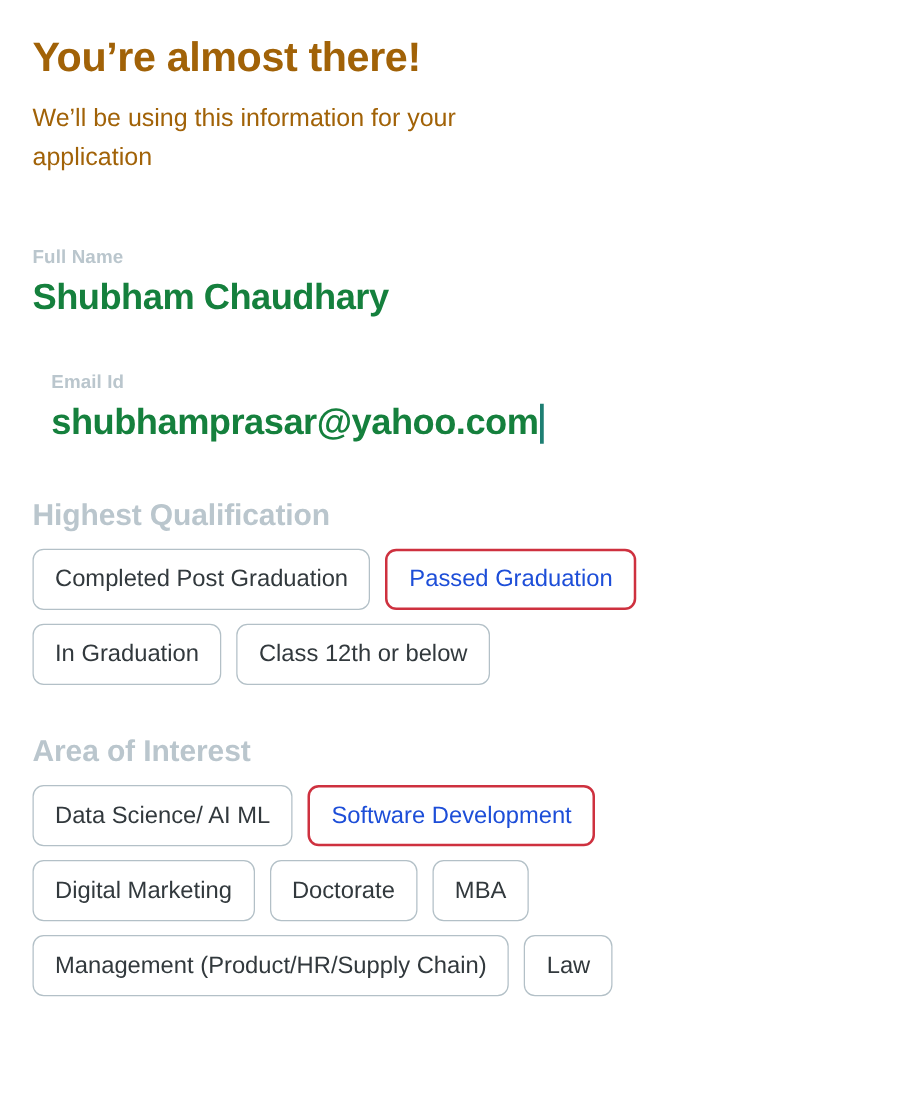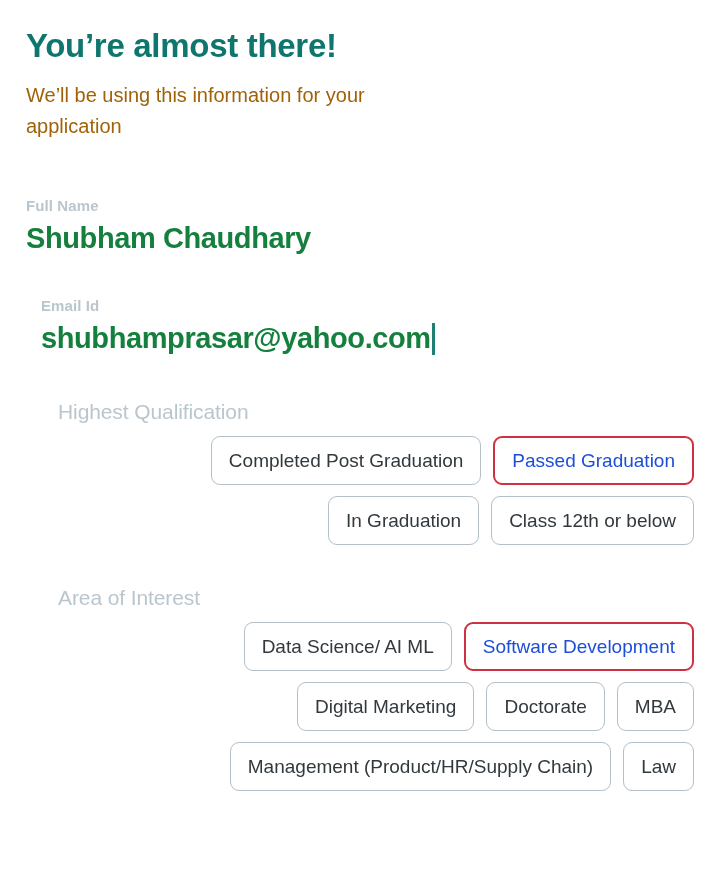--- a/index.html
+++ b/index.html
@@ -25,21 +25,21 @@
   }
 
   
   .header {
     padding-top: 26px;
   }
   .page-title {
     font-size: 33px;
     font-weight: 700;
     letter-spacing: -0.3px;
-    color: #0f766e;
+    color: #a16207;
     line-height: 1.22;
     margin: 0;
   }
   .page-subtitle {
     margin: 14px 0 0 0;
     font-size: 20px;
     font-weight: 400;
     color: #a16207;
     line-height: 1.55;
     max-width: 360px;
@@ -77,34 +77,32 @@
     margin-left: 1px;
     vertical-align: middle;
   }
 
   
   .section { margin-top: 0; }
   .section-qualification { margin-top: 46px; }
   .section-interest { margin-top: 42px; }
 
   .section-title {
-    font-size: 21px;
-    font-weight: 400;
+    font-size: 24px;
+    font-weight: 700;
     color: #bac6cd;
     letter-spacing: -0.1px;
     line-height: 1;
-    margin-left: 32px;
   }
 
   .chip-rows { margin-top: 14px; }
   .chip-row {
     display: flex;
     align-items: flex-start;
     margin-bottom: 11px;
-    justify-content: flex-end;
   }
   .chip-row:last-child { margin-bottom: 0; }
 
   .chip {
     display: inline-flex;
     align-items: center;
     justify-content: center;
     box-sizing: border-box;
     height: 49px;
     padding: 0 17px;

